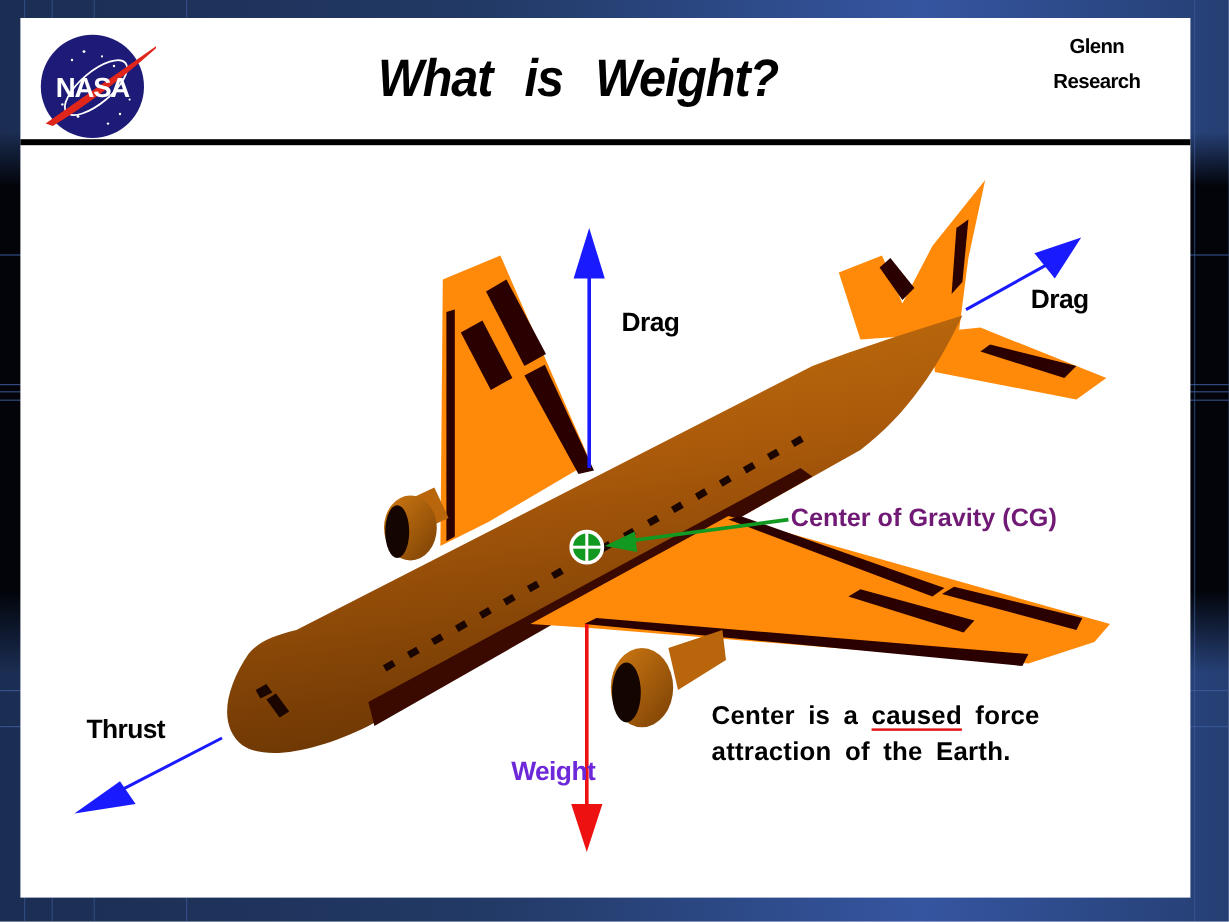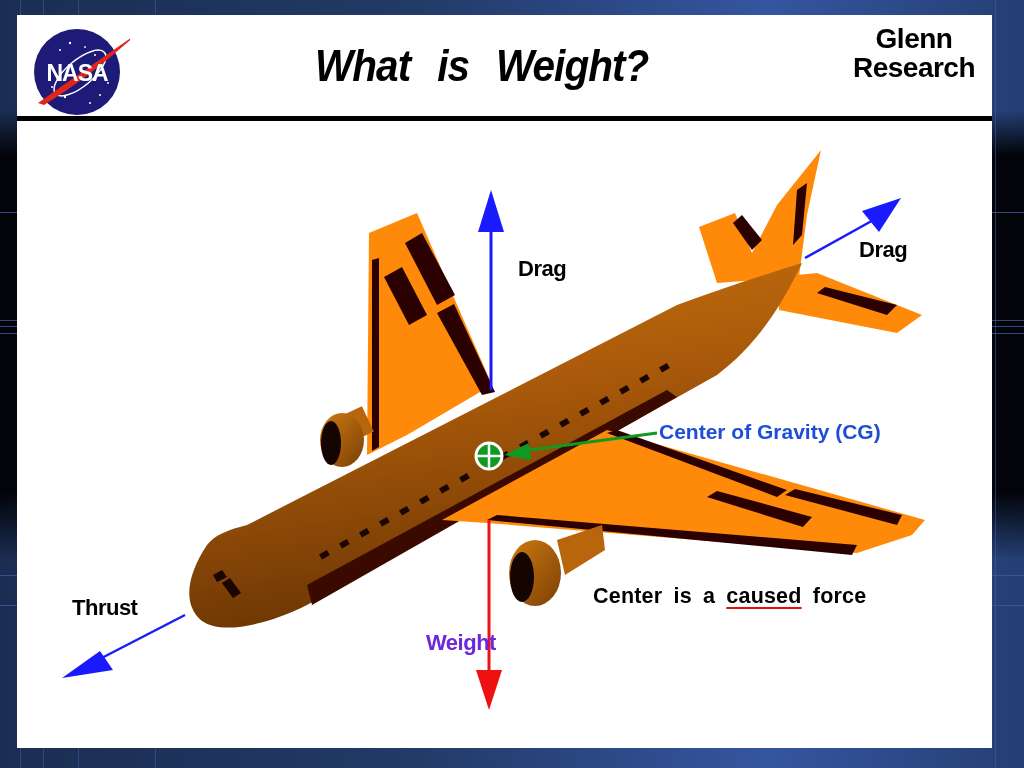--- a/index.html
+++ b/index.html
@@ -24,31 +24,31 @@
     }
     .nasa-logo { position: absolute; left: 13px; top: 10px; width: 100px; height: 90px; }
     .page-title {
       position: absolute; left: 298px; top: 26px;
       font-size: 44px; font-weight: bold; font-style: italic; letter-spacing: -1px;
       word-spacing: 18px; color: #000; white-space: nowrap;
       transform: scaleX(0.92); transform-origin: left top;
     }
     .center-name {
       position: absolute; left: 832px; top: 9px; width: 130px;
-      font-size: 28px; font-weight: bold; line-height: 29px; color: #000; text-align: center;
+      font-size: 17px; font-weight: bold; line-height: 29px; color: #000; text-align: center;
       letter-spacing: -0.5px;
     }
     .center-name span { display: block; }
     .diagram { position: absolute; left: 0; top: 0; }
     .label {
       position: absolute; font-weight: bold; font-size: 22px; color: #000; white-space: nowrap;
       letter-spacing: -0.5px;
     }
     .label.weight { color: #6d28d9; margin-left: 36px; }
-    .label.cg { color: #1d4ed8; font-size: 21px; letter-spacing: 0; }
+    .label.cg { color: #701a75; font-size: 21px; letter-spacing: 0; }
     .caption {
       position: absolute; left: 576px; top: 566px; font-size: 21.5px; font-weight: bold; color: #000;
       line-height: 30px; word-spacing: 5px; letter-spacing: 0.2px;
     }
     .caption .force { text-decoration: underline; text-decoration-color: #e01010; text-decoration-thickness: 2px; text-underline-offset: 4px; }
   </style>
 </head>
 <body>
 
 <div class="bg-dark"></div>
@@ -197,14 +197,15 @@
   </svg>
 
   <div class="label" style="left:501px;top:241px">Drag</div>
   <div class="label" style="left:842px;top:222px">Drag</div>
   <div class="label" style="left:55px;top:580px">Thrust</div>
   <div class="label weight" style="left:373px;top:615px">Weight</div>
   <div class="label cg" style="left:642px;top:405px">Center of Gravity (CG)</div>
 
   <div class="caption">
     <div><span>Center is a </span><span class="force">caused</span><span> force</span></div>
+    <div>attraction of the Earth.</div>
   </div>
 </div>
 
 </body></html>

